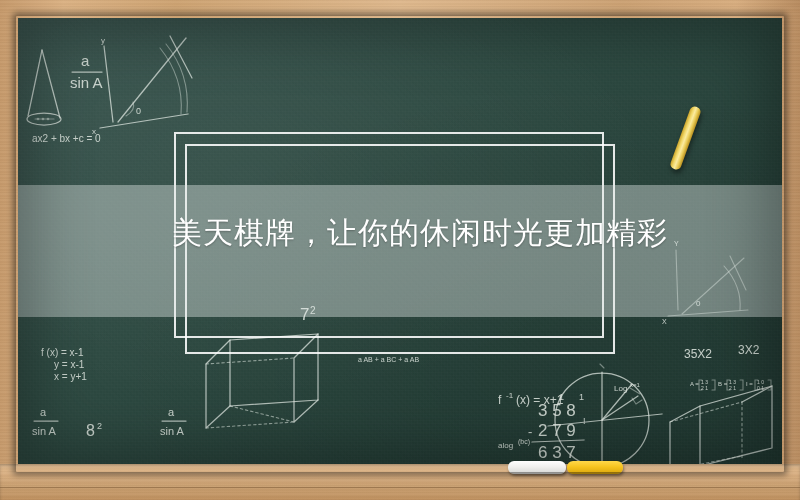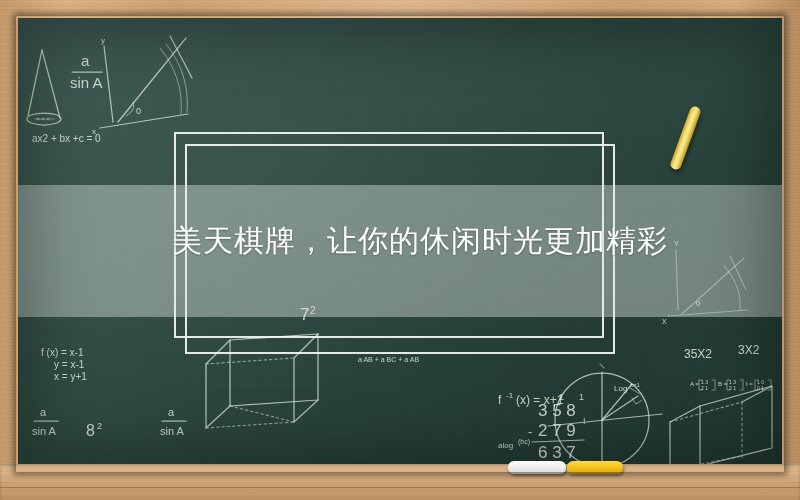--- a/index.html
+++ b/index.html
@@ -157,28 +157,28 @@
     top: 167px;
     height: 132px;
     background: rgba(226,234,230, 0.42);
     pointer-events: none;
   }
 
   
   .headline {
     position: absolute;
     left: 154px;
-    top: 208px;
+    top: 198px;
     font-size: 30px;
     line-height: 34px;
     color: #ffffff;
     letter-spacing: 1px;
     white-space: nowrap;
     text-shadow: 0 1px 2px rgba(0,0,0,0.28);
-    font-family: Liberation Mono, monospace;
+    font-family: Liberation Sans, sans-serif;
   }
 
   
   .chalk-stick {
     position: absolute;
     border-radius: 4px;
   }
   .chalk-yellow-tilt {
     left: 662px;
     top: 87px;

